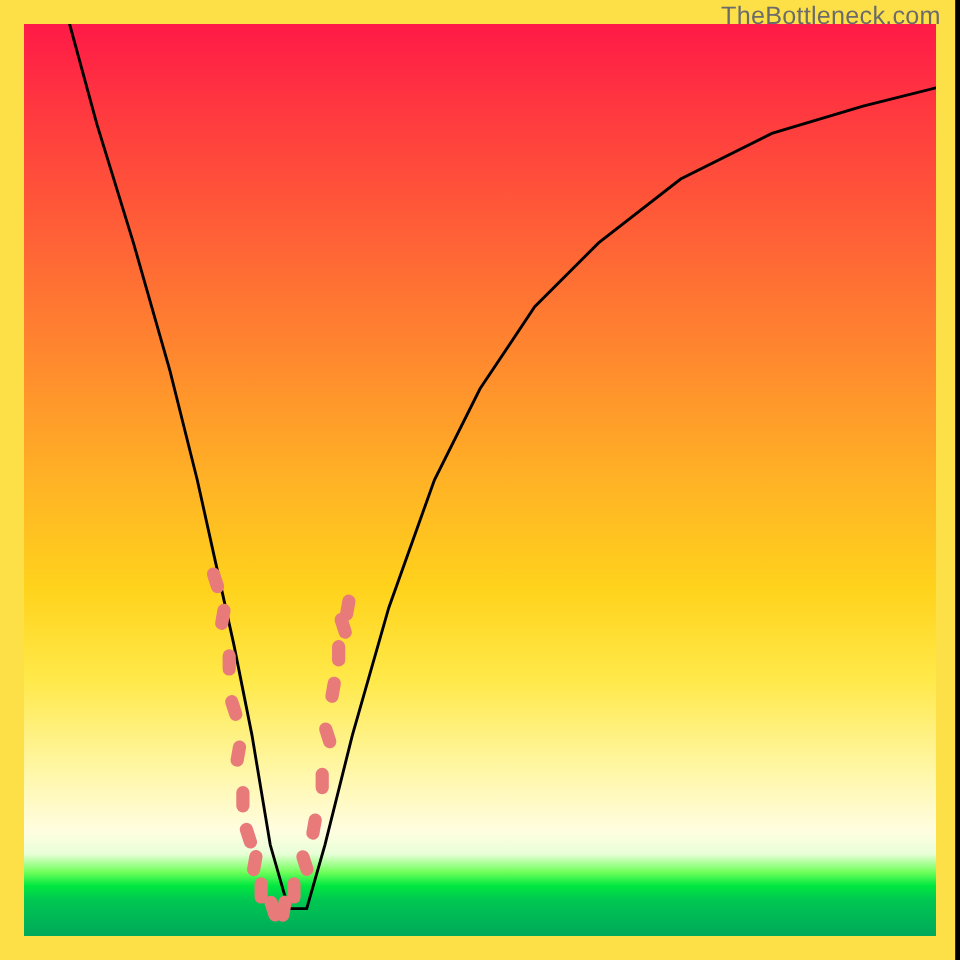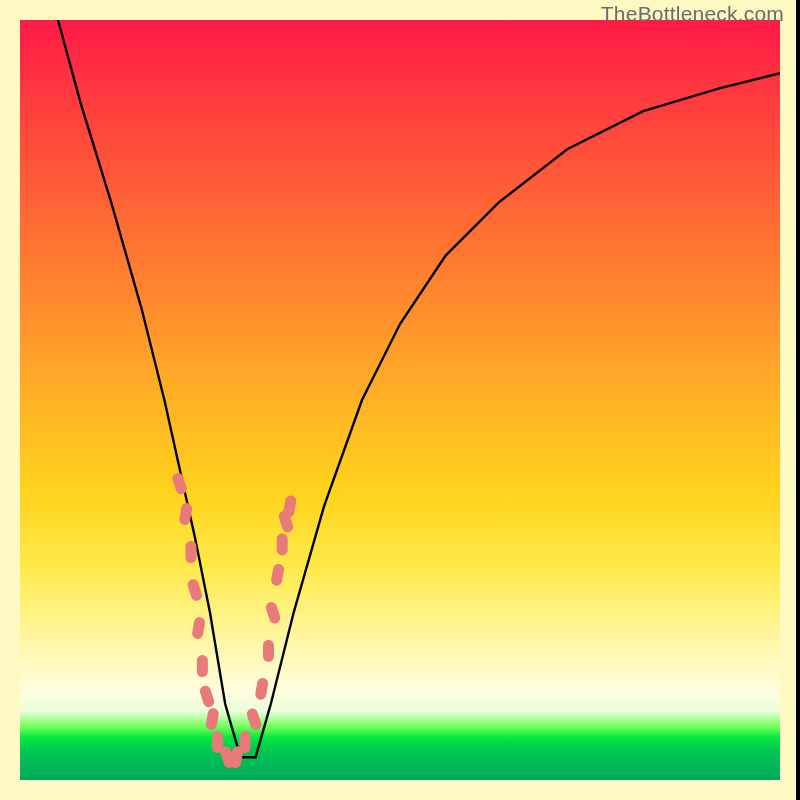--- a/index.html
+++ b/index.html
@@ -10,21 +10,21 @@
     overflow: hidden;
     background: #000;
     font-family: Arial, Helvetica, sans-serif;
   }
   .frame {
     position: absolute;
     left: 0;
     top: 0;
     width: 796px;
     height: 800px;
-    background: #fef9c3;
+    background: #fde047;
   }
   .plot {
     position: absolute;
     left: 20px;
     top: 20px;
     width: 760px;
     height: 760px;
     
     background: linear-gradient(to bottom,
       #ff1a47 0%,

